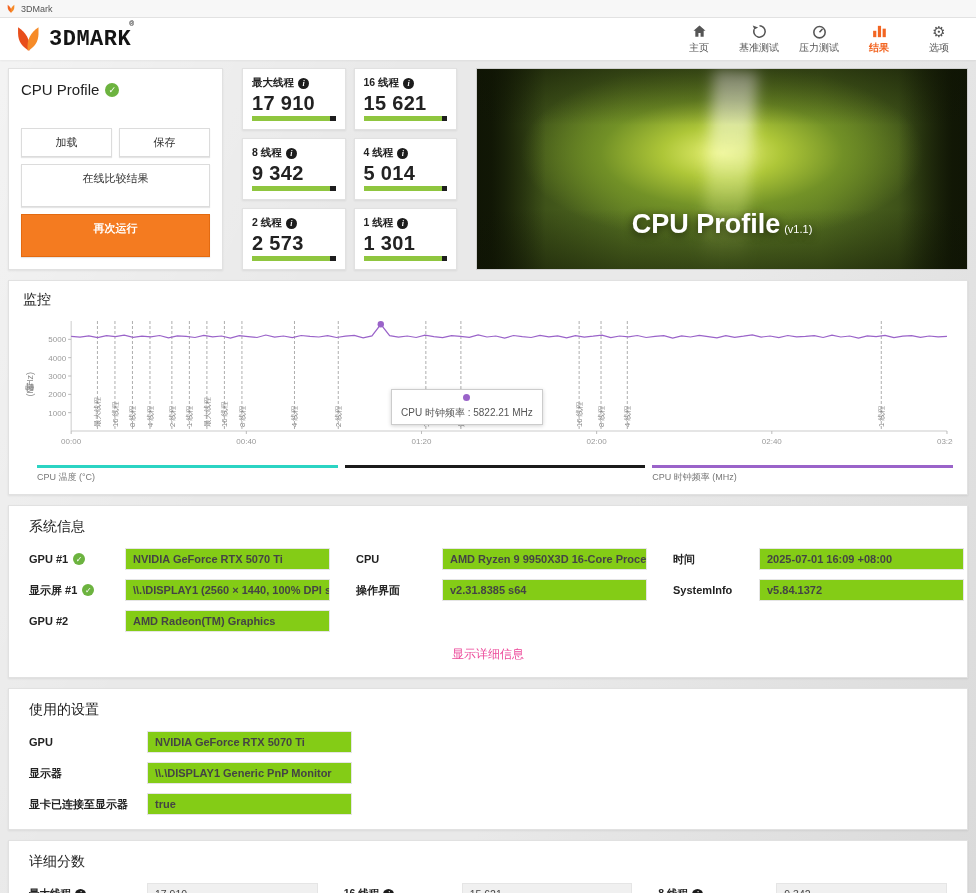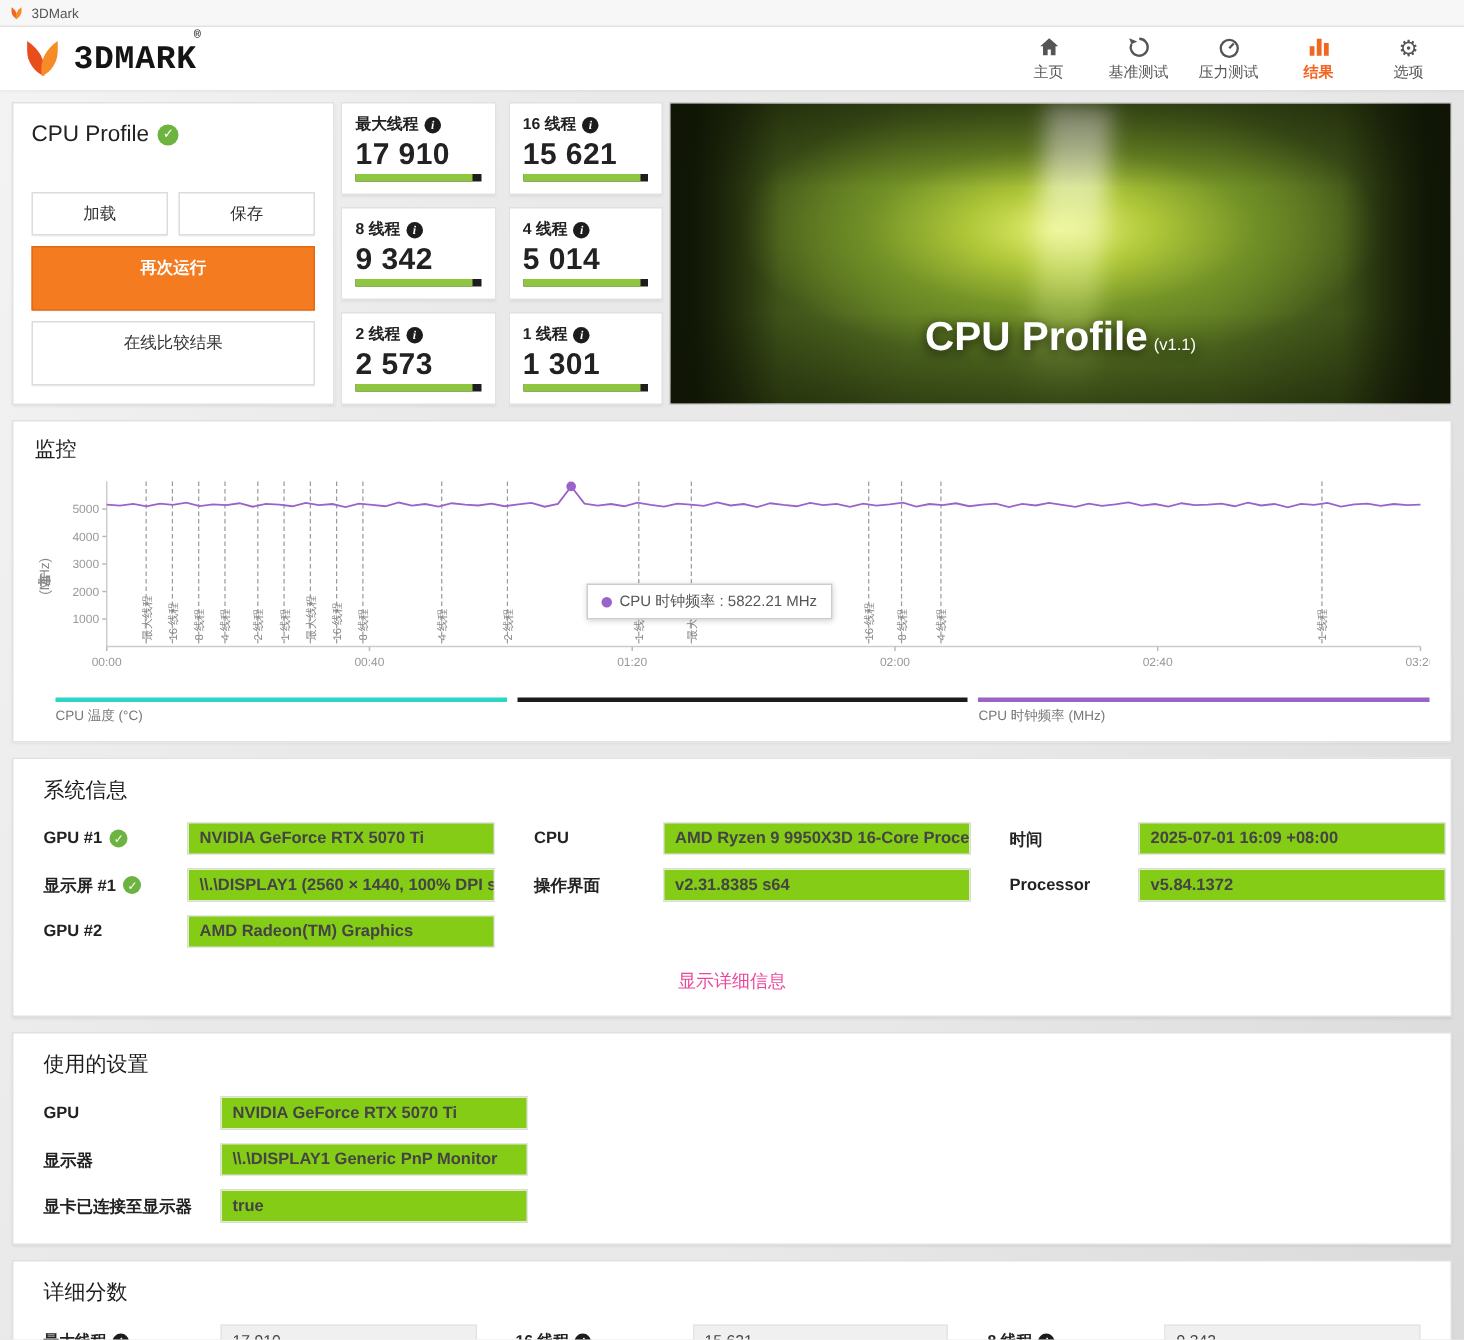--- a/index.html
+++ b/index.html
@@ -19,21 +19,21 @@
   .logo{display:flex;align-items:center;gap:7px;}
   .logo-text{font-size:22px;font-weight:800;letter-spacing:.5px;color:#141414;font-family:Liberation Mono, monospace;}
   .logo-reg{font-size:8px;vertical-align:top;color:#444;position:relative;top:-8px;left:-2px;}
   .nav{display:flex;gap:14px;}
   .nav-item{display:flex;flex-direction:column;align-items:center;gap:1px;width:46px;font-size:10px;color:#555;cursor:pointer;}
   .nav-item .ni{height:17px;display:flex;align-items:center;}
   .nav-item.active{color:#f26522;font-weight:700;}
   
   .content{padding:8px;display:flex;flex-direction:column;gap:10px;}
   .card{background:#fff;border:1px solid #e1e1e1;box-shadow:0 1px 2px rgba(0,0,0,.07);}
-  .top-row{display:flex;gap:4px;height:202px;justify-content:flex-end;}
+  .top-row{display:flex;gap:19px;height:202px;justify-content:flex-end;}
   
   .left-panel{width:215px;padding:12px;display:flex;flex-direction:column;}
   .panel-title-row{display:flex;align-items:center;gap:6px;font-size:15px;}
   .check{width:14px;height:14px;border-radius:50%;background:#6cb33f;color:#fff;font-size:9px;display:inline-flex;align-items:center;justify-content:center;flex:0 0 auto;}
   .btn-row{display:flex;gap:7px;margin-top:30px;}
   .btn{flex:1;background:#fff;border:1px solid #dcdcdc;box-shadow:0 1px 1px rgba(0,0,0,.1);font-size:11px;color:#333;padding:6px 13px;text-align:center;cursor:pointer;}
   .btn-wide{margin-top:7px;}
   .btn-orange{margin-top:7px;background:#f47b20;border-color:#e36a10;color:#fff;font-weight:700;}
   
   .scores-grid{width:215px;display:grid;grid-template-columns:1fr 1fr;grid-auto-rows:62px;gap:8px;}
@@ -57,21 +57,21 @@
       linear-gradient(0deg, rgba(15,20,4,.5), rgba(15,20,4,0) 30%),
       linear-gradient(90deg, rgba(12,16,3,.8) 0 3%, rgba(12,16,3,0) 14% 86%, rgba(12,16,3,.8) 97% 100%);}
   .hero-title{position:absolute;left:0;right:0;top:70%;text-align:center;color:#fff;font-size:27px;font-weight:700;text-shadow:0 2px 8px rgba(0,0,0,.7);z-index:2;}
   .hero-title .ver{font-size:11px;font-weight:400;margin-left:4px;}
   
   .monitor{padding:10px 14px 10px;}
   .section-title{font-size:14px;color:#1d1d1d;}
   .chart-wrap{position:relative;display:flex;align-items:stretch;margin-top:4px;}
   .y-label{writing-mode:vertical-rl;transform:rotate(180deg);font-size:9px;color:#8a8a8a;display:flex;align-items:center;justify-content:center;width:14px;}
   .chart-svg{flex:1;height:146px;}
-  .tooltip{position:absolute;left:368px;top:76px;background:#fff;border:1px solid #ccc;box-shadow:0 1px 4px rgba(0,0,0,.18);font-size:10px;color:#555;padding:4px 9px;display:flex;align-items:center;gap:5px;white-space:nowrap;z-index:3;}
+  .tooltip{position:absolute;left:368px;top:76px;background:#fff;border:1px solid #ccc;box-shadow:0 1px 4px rgba(0,0,0,.18);font-size:10px;color:#555;padding:4px 9px;display:flex;align-items:center;gap:5px;white-space:nowrap;z-index:3;flex-direction:column;}
   .tt-dot{width:7px;height:7px;border-radius:50%;background:#9a63c9;display:inline-block;}
   .legend-row{display:flex;gap:7px;margin-top:6px;padding-left:14px;}
   .legend-item{flex:1;}
   .legend-bar{height:3px;}
   .legend-label{font-size:9px;color:#777;margin-top:3px;}
   
   .sysinfo{padding:12px 20px 14px;}
   .info-grid{display:flex;gap:26px;margin-top:12px;}
   .info-col{display:flex;flex-direction:column;gap:9px;}
   .info-row{display:flex;align-items:center;}
@@ -160,22 +160,22 @@
 
     <div class="card left-panel">
       <div class="panel-title-row">
         <span>CPU Profile</span>
         <span class="check">✓</span>
       </div>
       <div class="btn-row">
         <div class="btn">加载</div>
         <div class="btn">保存</div>
       </div>
+      <div class="btn btn-wide">在线比较结果</div>
       <div class="btn btn-orange">再次运行</div>
-      <div class="btn btn-wide">在线比较结果</div>
     </div>
 
     <div class="scores-grid">
       <div class="card score-card">
         <div class="score-label">
             <span>最大线程</span>
             <span class="info-i">i</span>
           </div>
         <div class="score-value">17 910</div>
         <div class="score-bar">
@@ -359,21 +359,21 @@
           <span class="info-label w84">操作界面</span>
           <span class="info-value">v2.31.8385 s64</span>
         </div>
       </div>
       <div class="info-col">
         <div class="info-row">
           <span class="info-label w84">时间</span>
           <span class="info-value">2025-07-01 16:09 +08:00</span>
         </div>
         <div class="info-row">
-          <span class="info-label w84">Processor</span>
+          <span class="info-label w84">SystemInfo</span>
           <span class="info-value">v5.84.1372</span>
         </div>
       </div>
     </div>
     <div class="details-link">显示详细信息</div>
   </div>
 
   <div class="card settings">
     <div class="section-title">使用的设置</div>
     <div class="set-rows">

